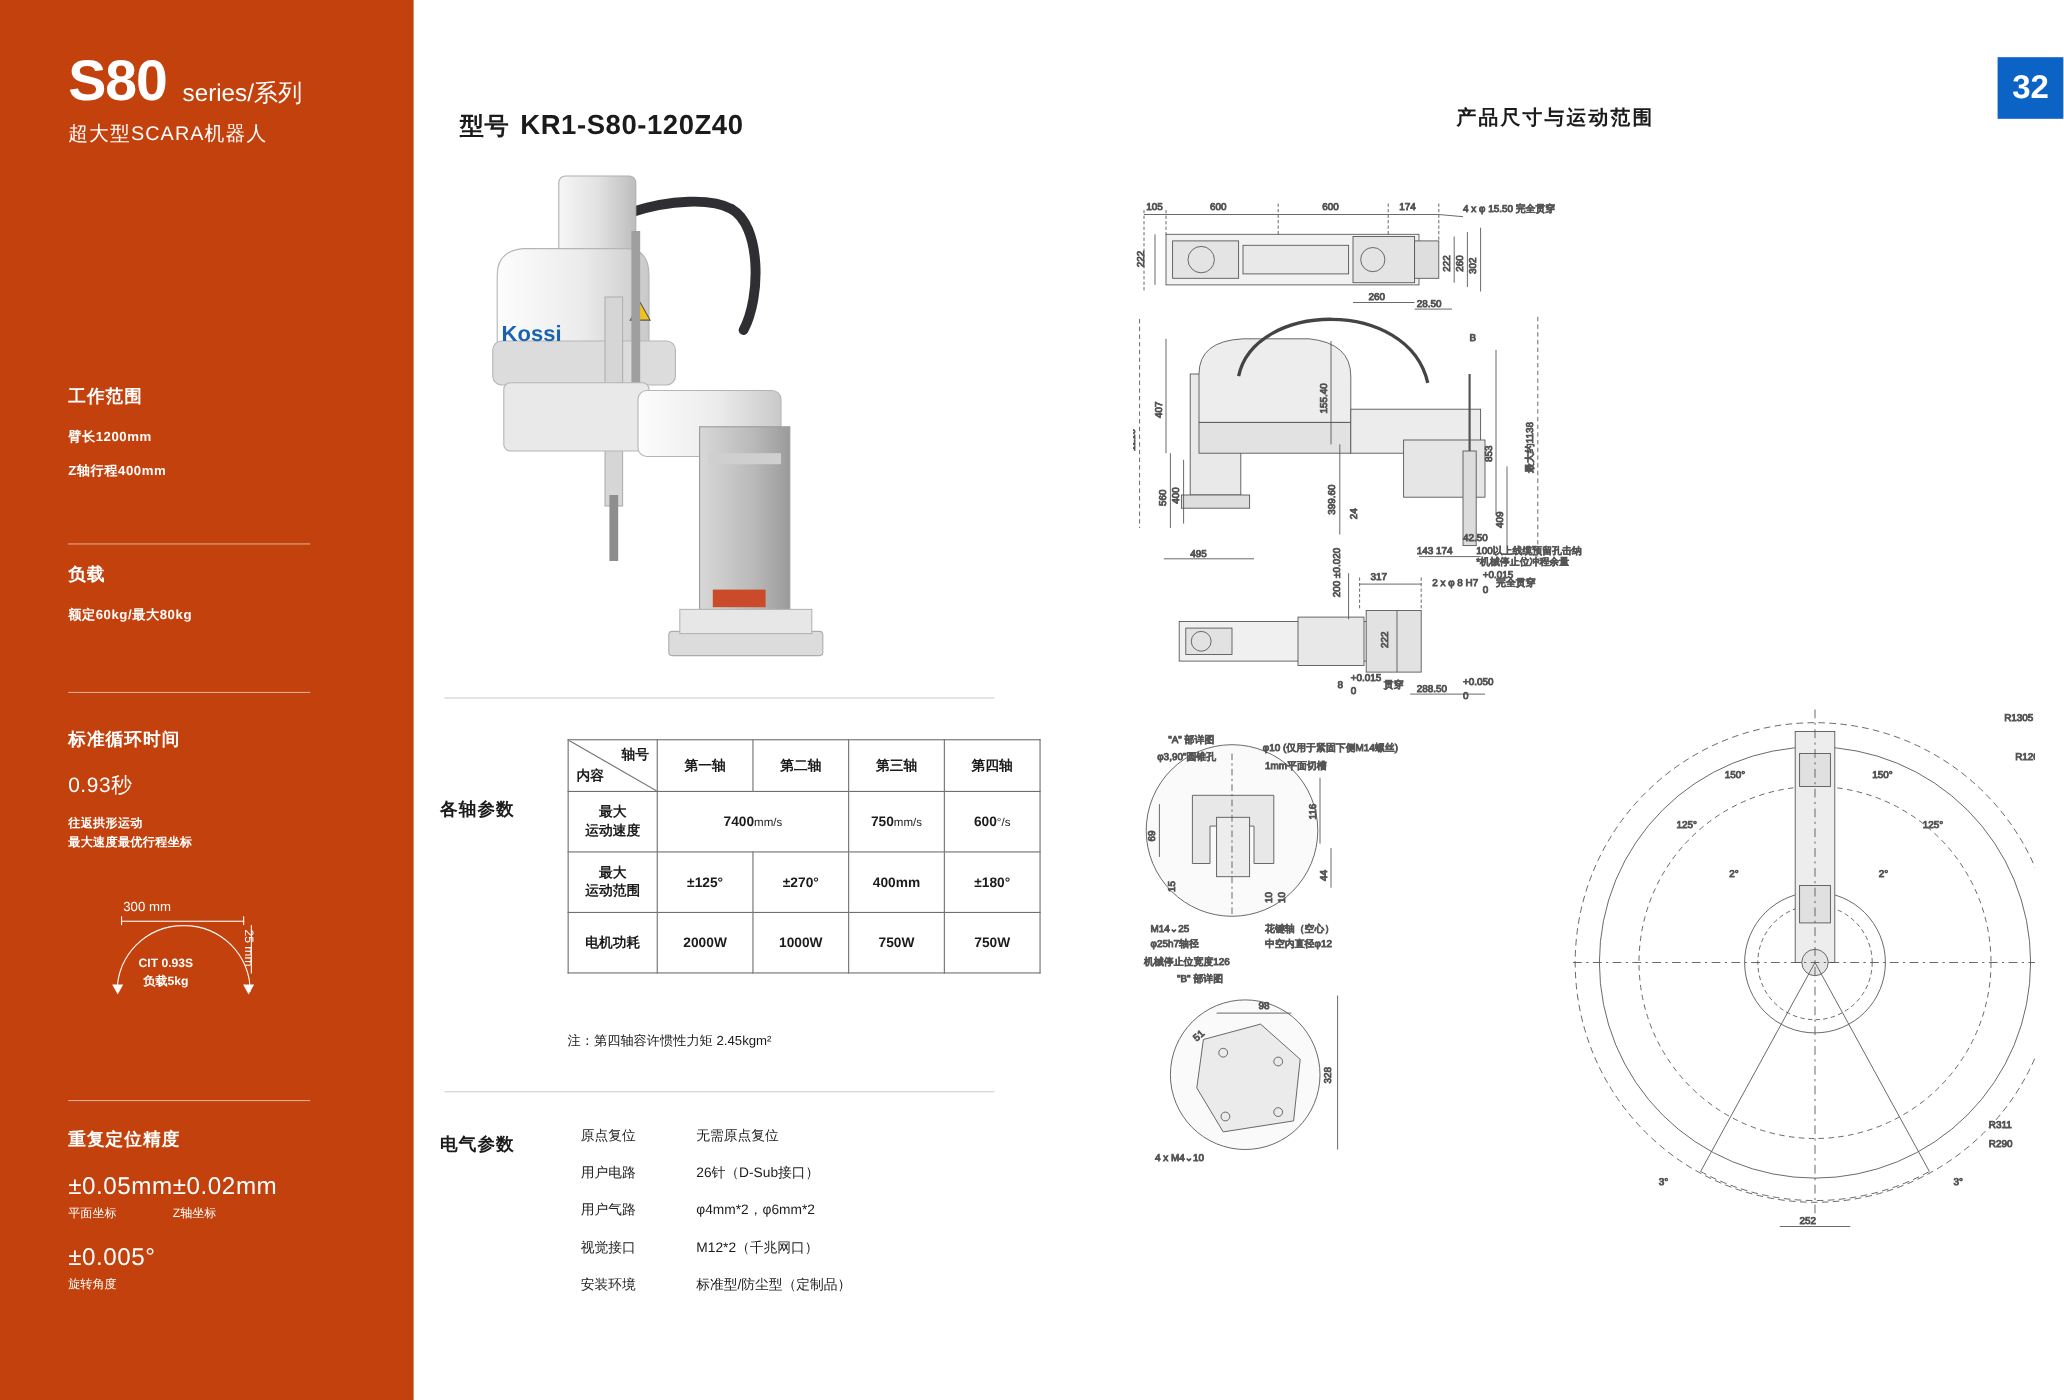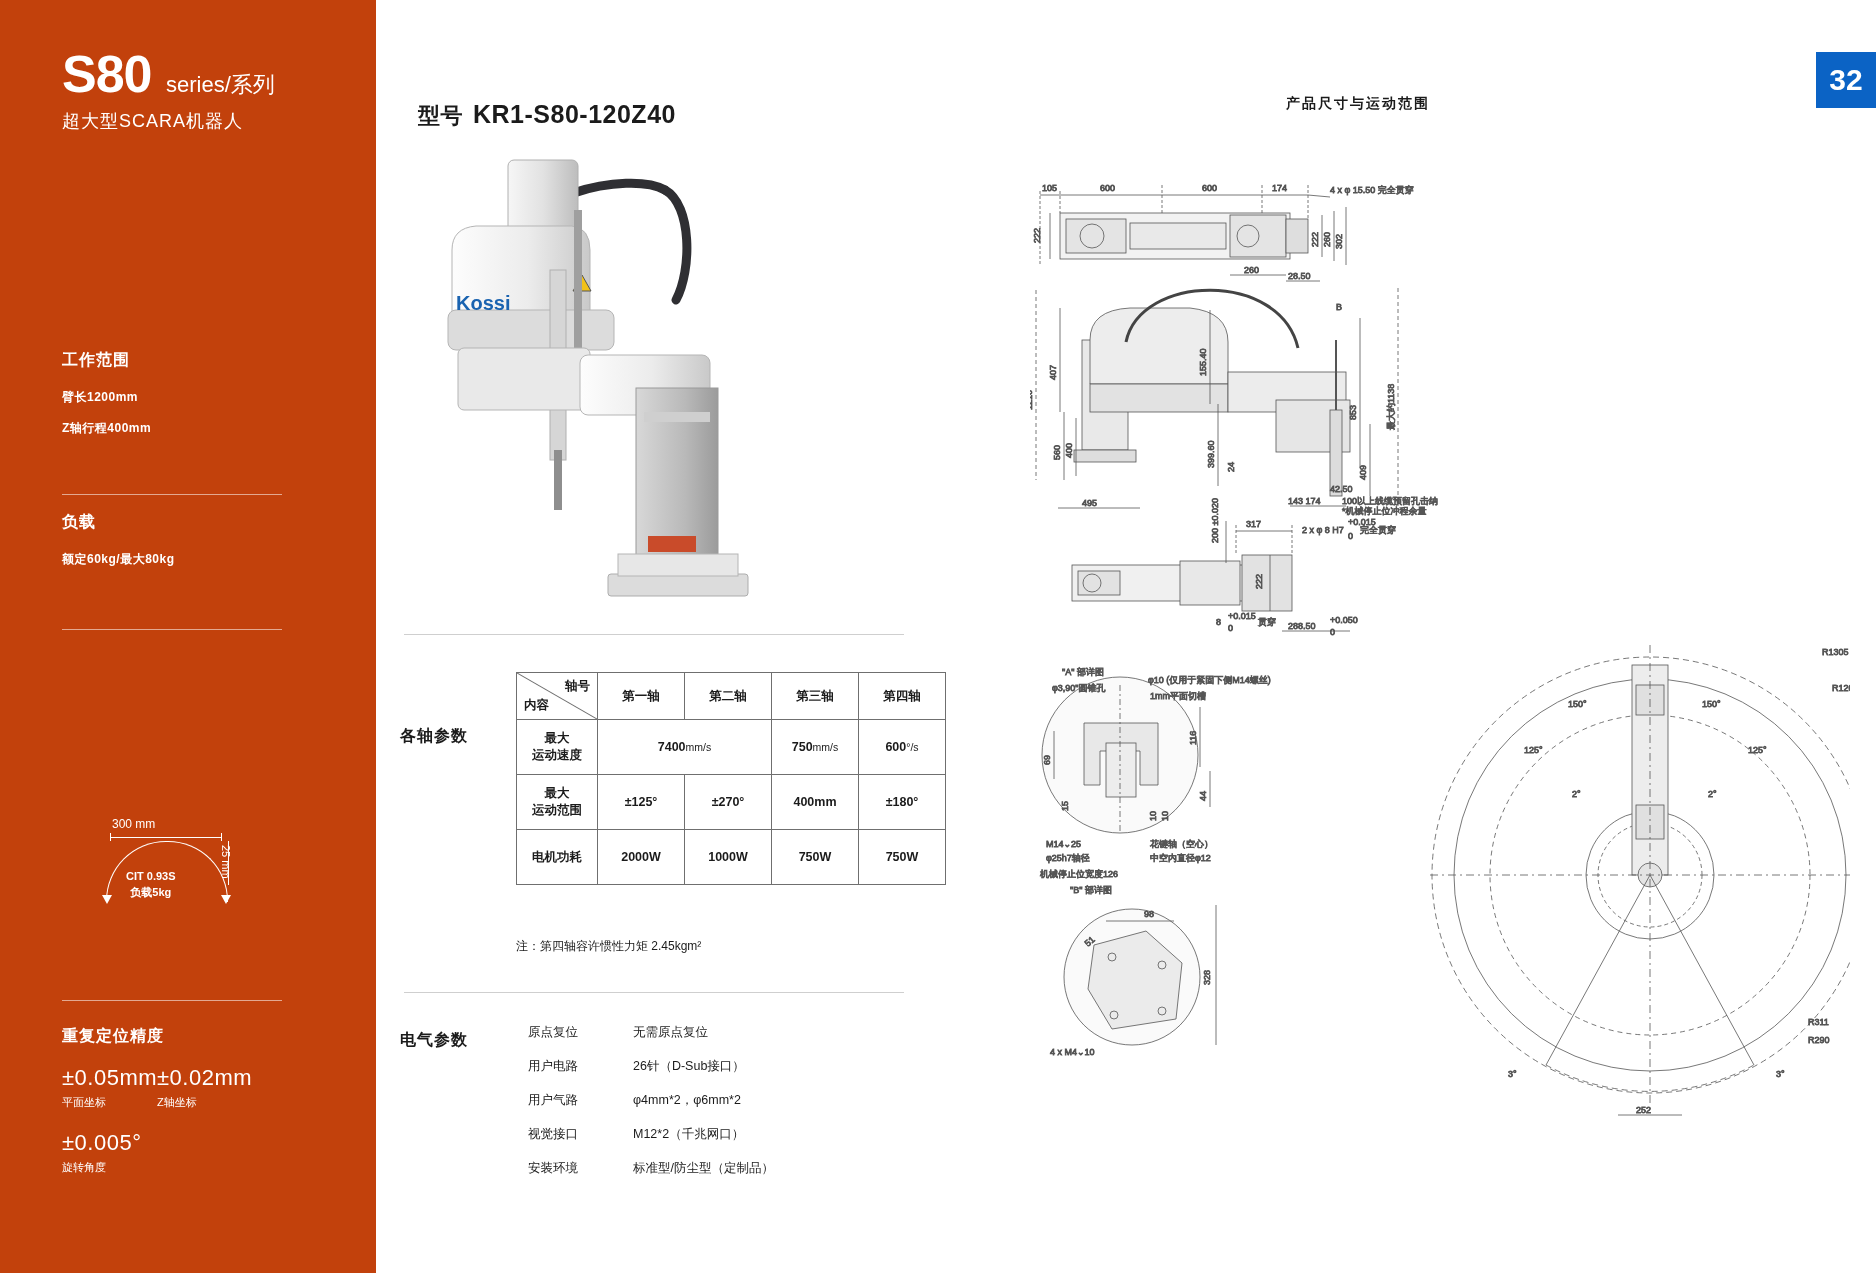--- a/index.html
+++ b/index.html
@@ -64,21 +64,21 @@
   .unit{font-weight:400;font-size:10.5px;}
   .note{position:absolute;left:516px;top:938px;font-size:12px;}
 
   .elec-label{position:absolute;left:400px;top:1030px;font-size:16px;font-weight:700;letter-spacing:1px;}
   .elec{position:absolute;left:528px;top:1024px;font-size:12.5px;}
   .elec .erow{display:flex;margin-bottom:17px;}
   .elec .ek{width:105px;font-weight:400;}
   .elec .ev{font-weight:400;}
 
   
-  .right-title{position:absolute;left:1286px;top:95px;font-size:14px;font-weight:700;letter-spacing:2px;}
+  .right-title{position:absolute;left:1324px;top:95px;font-size:18px;font-weight:700;letter-spacing:2px;}
   .page-badge{position:absolute;right:0;top:52px;width:60px;height:56px;background:#0b63c5;color:#fff;font-size:30px;font-weight:700;display:flex;align-items:center;justify-content:center;}
   .drawings{position:absolute;left:1030px;top:175px;width:820px;height:1020px;}
   .dim{font-size:9px;fill:#222;font-family:"Liberation Sans",sans-serif;}
 </style>
 </head>
 <body>
 
 <div class="left-panel">
 
   <div class="brand">
@@ -93,20 +93,26 @@
     <div class="line">Z轴行程400mm</div>
   </div>
   <div class="divider" style="top:494px;"></div>
 
   <div class="sec" style="top:512px;">
     <div class="head">负载</div>
     <div class="line">额定60kg/最大80kg</div>
   </div>
   <div class="divider" style="top:629px;"></div>
 
+  <div class="sec" style="top:662px;">
+    <div class="head">标准循环时间</div>
+    <div class="val" style="font-size:19px;margin-top:14px;">0.93秒</div>
+    <div class="small" style="margin-top:14px;font-weight:700;">往返拱形运动</div>
+    <div class="small" style="font-weight:700;">最大速度最优行程坐标</div>
+  </div>
 
   <div class="cycle">
     <div class="toplabel">300 mm</div>
     <div class="topline"></div>
     <div class="tl" style="left:28px;"></div>
     <div class="tl" style="left:139px;"></div>
     <div class="arc"></div>
     <div class="ctext">
       <span>CIT 0.93S</span><br>
       <span>负载5kg</span>

